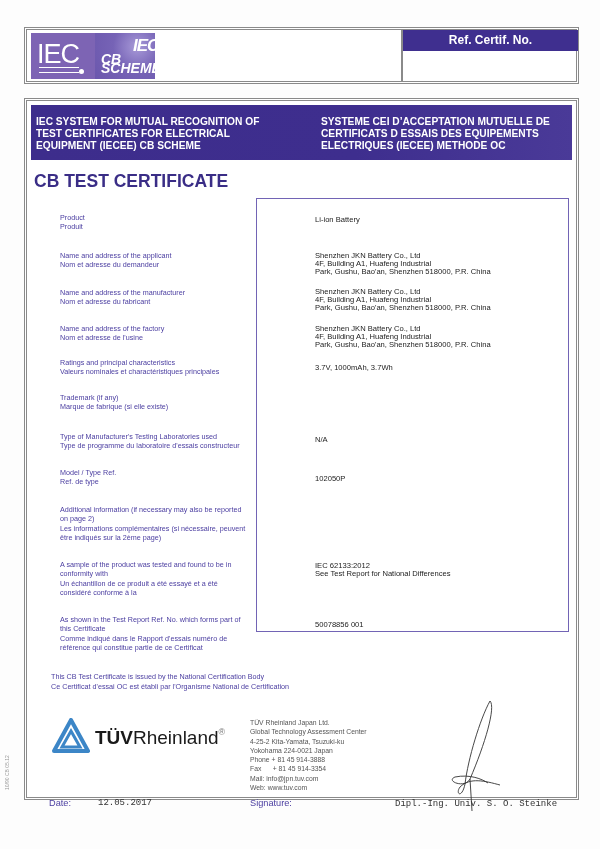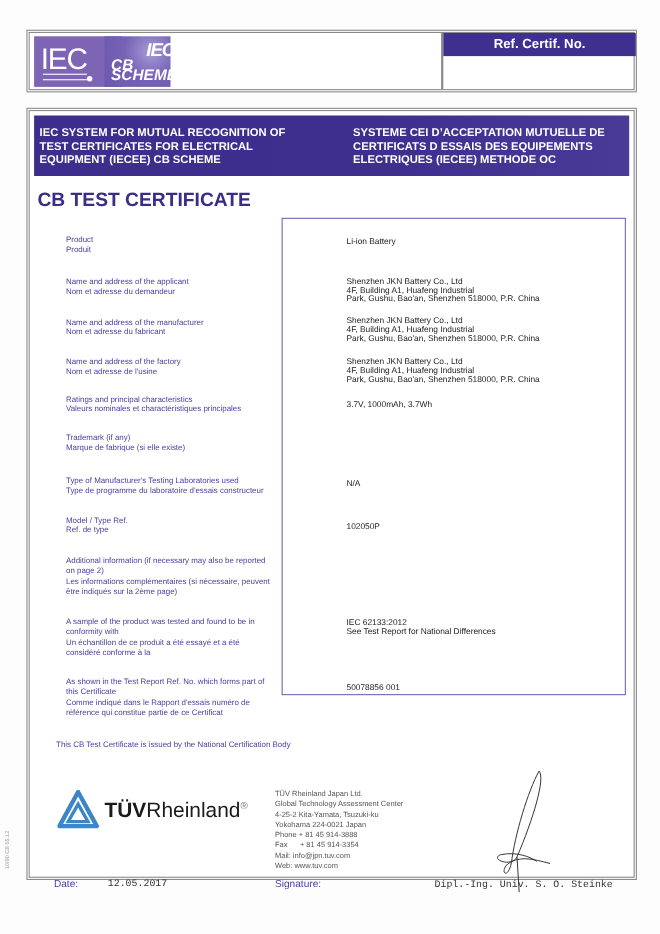--- a/index.html
+++ b/index.html
@@ -104,20 +104,21 @@
   <div class="val" style="top:187px;"><span>Shenzhen JKN Battery Co., Ltd</span><br><span>4F, Building A1, Huafeng Industrial</span><br><span>Park, Gushu, Bao'an, Shenzhen 518000, P.R. China</span></div>
   <div class="val" style="top:224px;"><span>Shenzhen JKN Battery Co., Ltd</span><br><span>4F, Building A1, Huafeng Industrial</span><br><span>Park, Gushu, Bao'an, Shenzhen 518000, P.R. China</span></div>
   <div class="val" style="top:263px;"><span>3.7V, 1000mAh, 3.7Wh</span></div>
   <div class="val" style="top:335px;"><span>N/A</span></div>
   <div class="val" style="top:374px;"><span>102050P</span></div>
   <div class="val" style="top:461px;"><span>IEC 62133:2012</span><br><span>See Test Report for National Differences</span></div>
   <div class="val" style="top:520px;"><span>50078856 001</span></div>
 
   <div class="issued">
     <span>This CB Test Certificate is issued by the National Certification Body</span><br>
+    <span>Ce Certificat d'essai OC est établi par l'Organisme National de Certification</span>
   </div>
 
   <div class="tuv-logo">
     <svg class="tuv-tri" viewBox="0 0 38 36">
       <polygon points="19,2 36,33 2,33" fill="none" stroke="#3c86c7" stroke-width="4" stroke-linejoin="round"></polygon>
       <polygon points="19,13 28,29 10,29" fill="none" stroke="#3c86c7" stroke-width="3"></polygon>
     </svg>
     <span class="tuv-text"><b>TÜV</b><span>Rheinland</span><sup>®</sup></span>
   </div>
 

